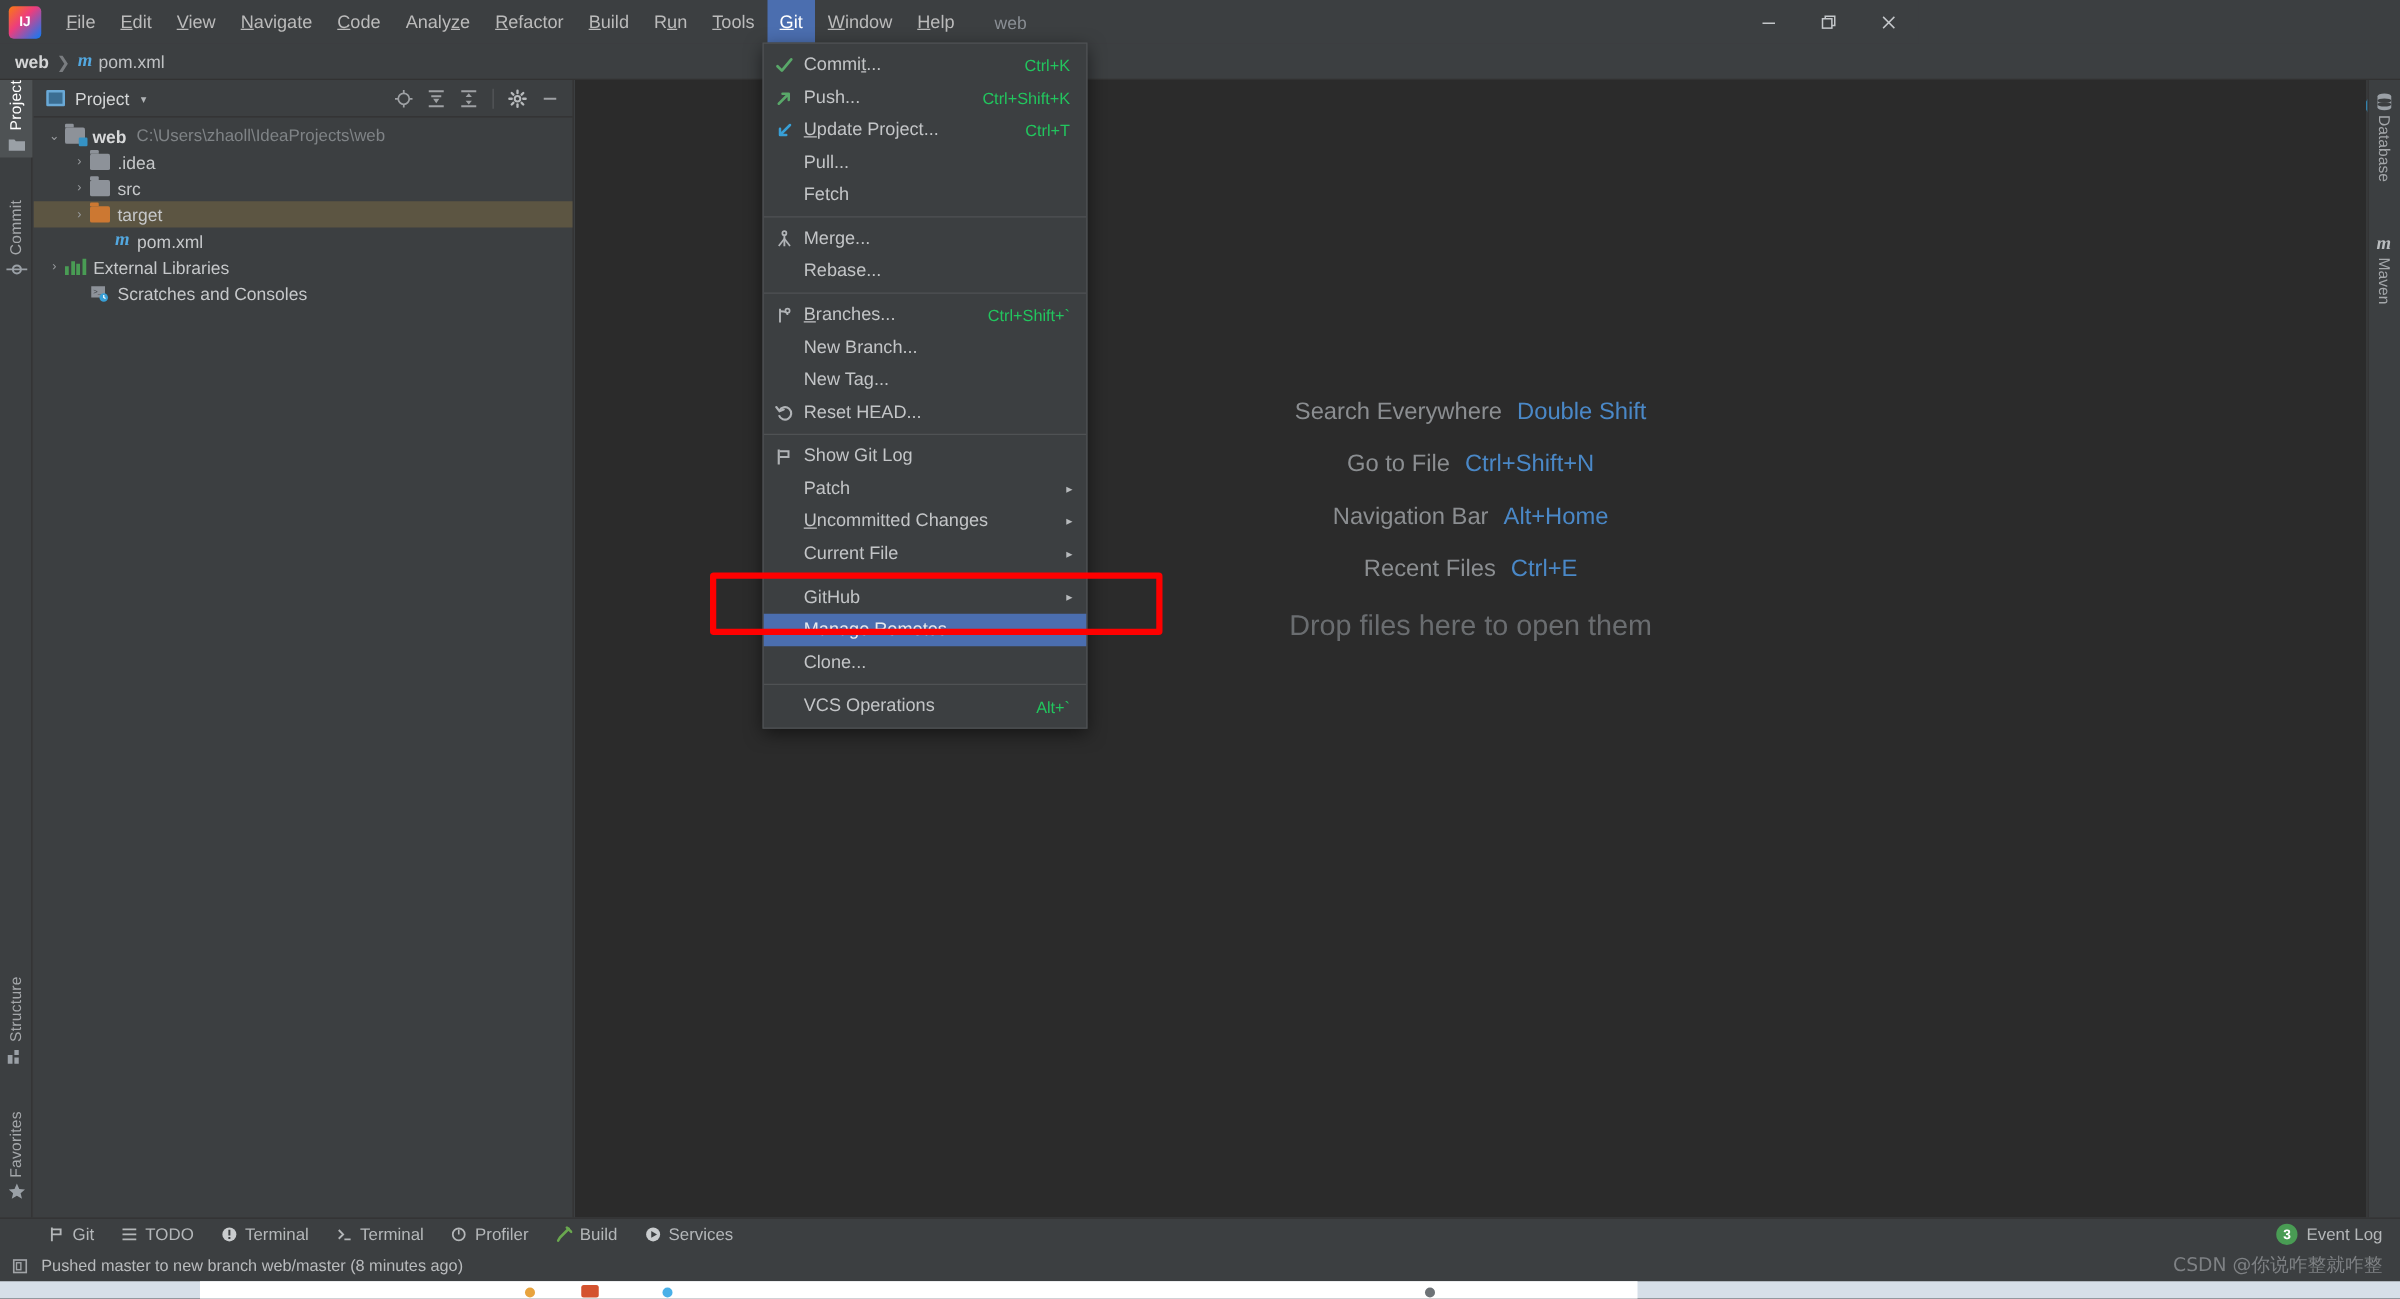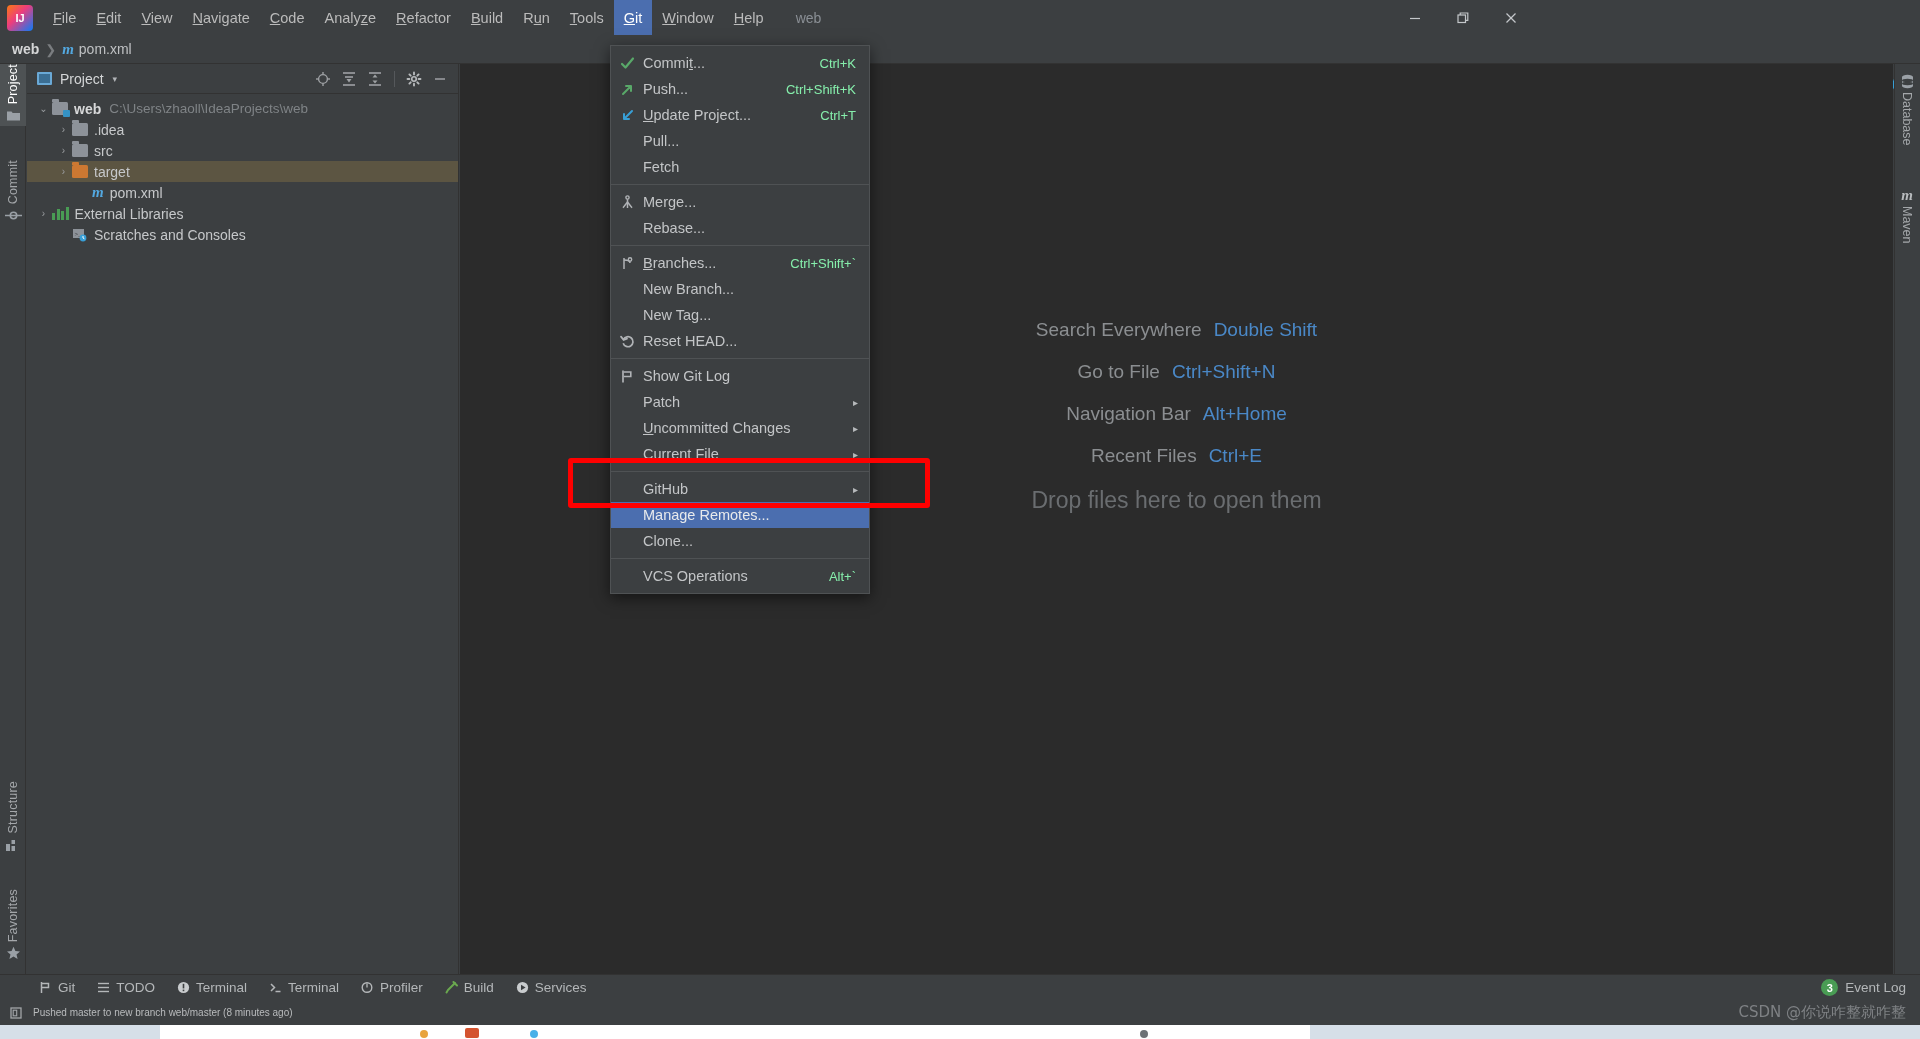--- a/index.html
+++ b/index.html
@@ -134,34 +134,34 @@
     position: absolute; left: 460px; top: 64px; right: 27px; height: 910px;
     background: #2b2b2b;
   }
   .welcome { position: absolute; left: 0; top: 0; width: 100%; text-align: center; }
   .wline { font-size: 19px; color: #8b8e91; margin-bottom: 20px; white-space: nowrap; }
   .wline .k { color: #4a88c7; margin-left: 12px; }
   .wdrop { font-size: 23px; color: #6a6d70; margin-top: 20px; }
 
   
   .gmenu {
-    position: absolute; left: 610px; top: 45px; width: 260px;
+    position: absolute; left: 610px; top: 34px; width: 260px;
     background: #3c3f41; border: 1px solid #4f5254;
     box-shadow: 0 4px 14px rgba(0,0,0,.55);
     padding: 4px 0; z-index: 50;
   }
   .gitem {
     height: 26px; display: flex; align-items: center; position: relative;
     color: #c3c5c7; font-size: 14.5px; padding-left: 0px; white-space: nowrap;
   }
   .gitem.hl { background: #4b6eaf; color: #e8eaec; }
   .gicon { width: 32px; display: flex; align-items: center; justify-content: center; flex: none; }
   .glabel { flex: 1; }
   .glabel u { text-decoration: underline; }
-  .gkey { color: #86efac; font-size: 13px; padding-right: 13px; }
+  .gkey { color: #22c55e; font-size: 13px; padding-right: 13px; }
   .garrow { color: #b7babc; font-size: 10px; padding-right: 11px; }
   .gsep { height: 1px; background: #4f5254; margin: 4px 0; }
 
   
   .redrect {
     position: absolute; border: 5px solid #fe0000; border-radius: 3px;
     z-index: 60; pointer-events: none;
   }
 
   
@@ -175,21 +175,21 @@
   .twitem:first-child { margin-left: 28px; }
   .evtlog { margin-left: auto; display: flex; align-items: center; gap: 7px; padding-right: 14px;
             color: #b4b7b9; font-size: 13.5px; }
   .badge { width: 17px; height: 17px; border-radius: 50%; background: #499c54; color: #fff;
            font-size: 11px; display: flex; align-items: center; justify-content: center; font-weight: bold; }
 
   .statusbar {
     position: absolute; left: 0; bottom: 14px; width: 1920px; height: 25px;
     background: #3c3f41; display: flex; align-items: center;
   }
-  .sb-text { color: #b9bbbd; font-size: 10px; margin-left: 10px; }
+  .sb-text { color: #b9bbbd; font-size: 13px; margin-left: 10px; }
   .sb-ico { margin-left: 9px; color: #a2a5a8; display: flex; align-items: center; }
   .watermark { margin-left: auto; padding-right: 14px; color: #7e8184; font-size: 15px;
                font-family: "DejaVu Sans", sans-serif; }
 
   .taskbar { position: absolute; left: 0; bottom: 0; width: 1920px; height: 14px; background: #d6dfe8; }
   .tb-dots { position: absolute; left: 160px; bottom: 0; width: 1150px; height: 14px; background: #ffffff; }
   .tb-blob { position: absolute; bottom: 1px; width: 8px; height: 8px; border-radius: 50%; }
 
   svg { display: block; }
 </style>

